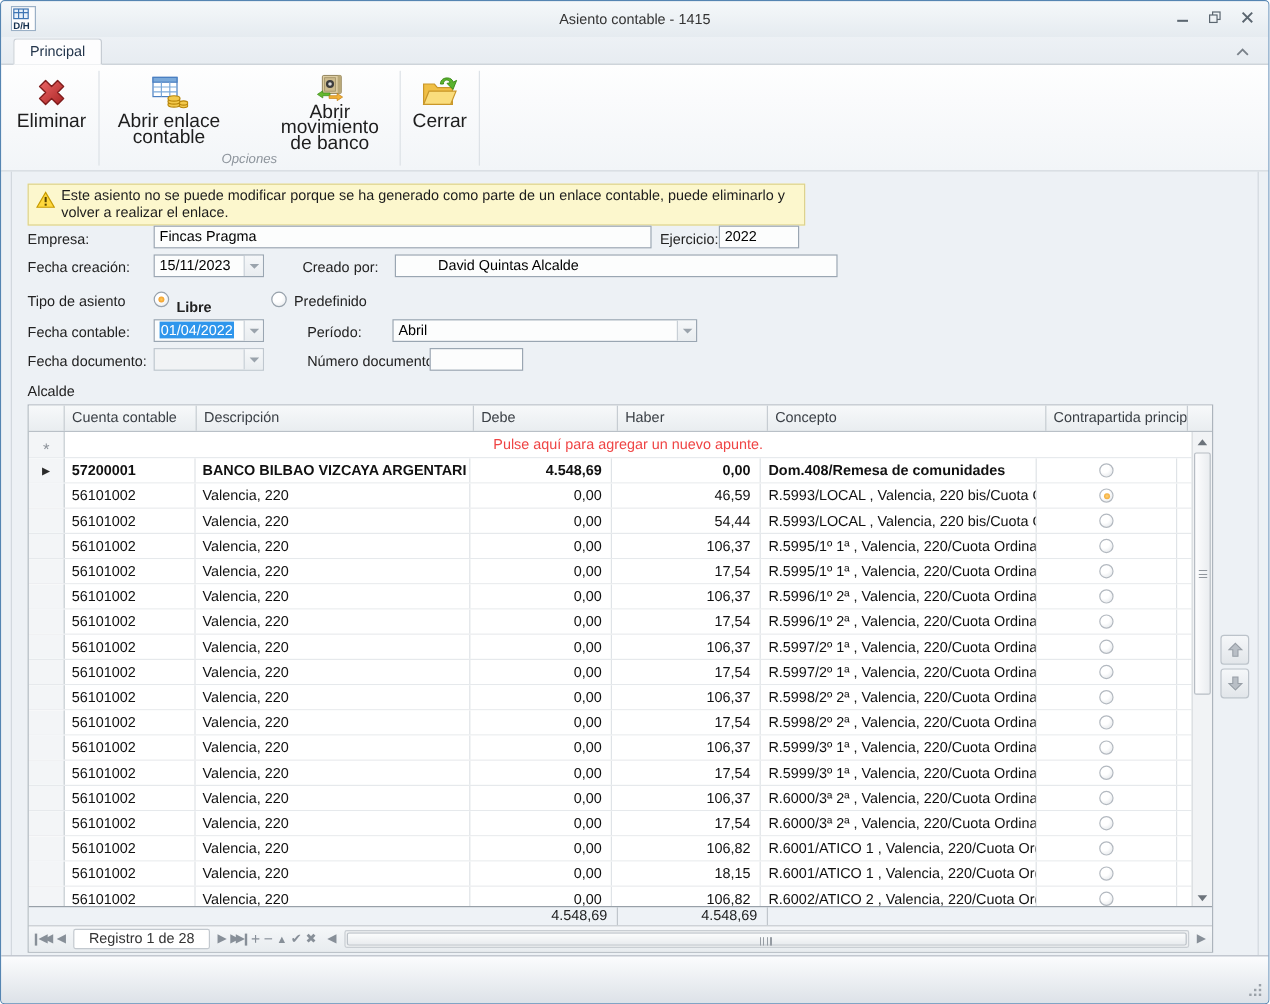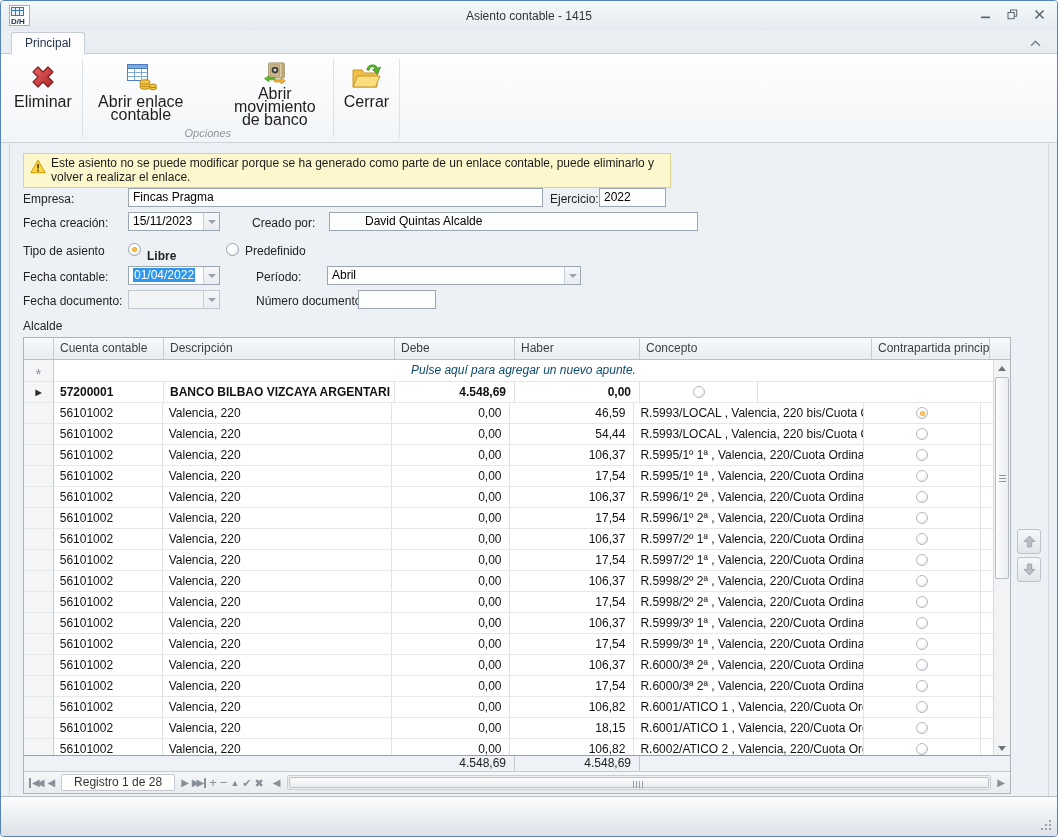--- a/index.html
+++ b/index.html
@@ -81,21 +81,21 @@
     border:1px solid #acb4bc; background:#fff; display:flex; flex-direction:column; }
   .ghead { height:22px; display:flex; background:linear-gradient(#f7f9fa,#e9edf0);
     border-bottom:1px solid #b9c0c7; font-size:12px; color:#3a3f45; }
   .hcell { border-right:1px solid #c6ccd2; padding:0 6px; line-height:21px; white-space:nowrap; overflow:hidden; }
   .c0{width:30px}.c1{width:110px}.c2{width:231px}.c3{width:120px}.c4{width:125px}.c5{width:232px}.c6{width:118px}.cf{flex:1 1 auto}
   .gbody { position:relative; height:396px; overflow:hidden; padding-right:17px; }
   .newrow { height:22px; display:flex; border-bottom:1px solid #e2e5e9; font-size:12px; }
   .indcell { width:30px; background:#f3f5f7; border-right:1px solid #c6ccd2;
     display:flex; align-items:center; justify-content:center; color:#8b9199; }
   .star { font-size:14px; line-height:10px; margin-top:6px; }
-  .hint { flex:1; text-align:center; color:#0c4a6e; line-height:21px;font-style:italic; }
+  .hint { flex:1; text-align:center; color:#ef4444; line-height:21px; }
   .grow { height:21px; display:flex; font-size:12px; color:#111; border-bottom:1px solid #e6e9ec; background:#fff; }
   .grow .cell { border-right:1px solid #dfe3e7; padding:0 6px; line-height:20px; white-space:nowrap; overflow:hidden; }
   .grow .num { text-align:right; padding-right:8px; }
   .grow.bold { font-weight:bold; }
   .grow .ctr { display:flex; align-items:center; justify-content:center; padding:0; }
   .ptr { font-size:8px; color:#2b2b2b; }
   .gridradio { position:relative; width:12px; height:12px; border-radius:50%;
     border:1px solid #b3b9c0; background:radial-gradient(circle at 35% 30%, #ffffff 40%, #dde1e5); }
   .gridradio.on::after { content:""; position:absolute; left:2.5px; top:2.5px; width:5px; height:5px;
     border-radius:50%; background:radial-gradient(#ffd37a,#ee9b1f); }
@@ -324,20 +324,21 @@
         </div>
         <div id="rows-host">
   <div class="grow bold">
     <div class="indcell">
                 <span class="ptr">▶</span>
               </div>
     <div class="cell c1">57200001</div>
     <div class="cell c2">BANCO BILBAO VIZCAYA ARGENTARI</div>
     <div class="cell c3 num">4.548,69</div>
     <div class="cell c4 num">0,00</div>
+    <div class="cell c5">Dom.408/Remesa de comunidades</div>
     <div class="cell c6 ctr">
                 <span class="gridradio"></span>
               </div>
     <div class="cell cf" style="border-right:none;"></div>
   </div>
   <div class="grow">
     <div class="indcell"></div>
     <div class="cell c1">56101002</div>
     <div class="cell c2">Valencia, 220</div>
     <div class="cell c3 num">0,00</div>

